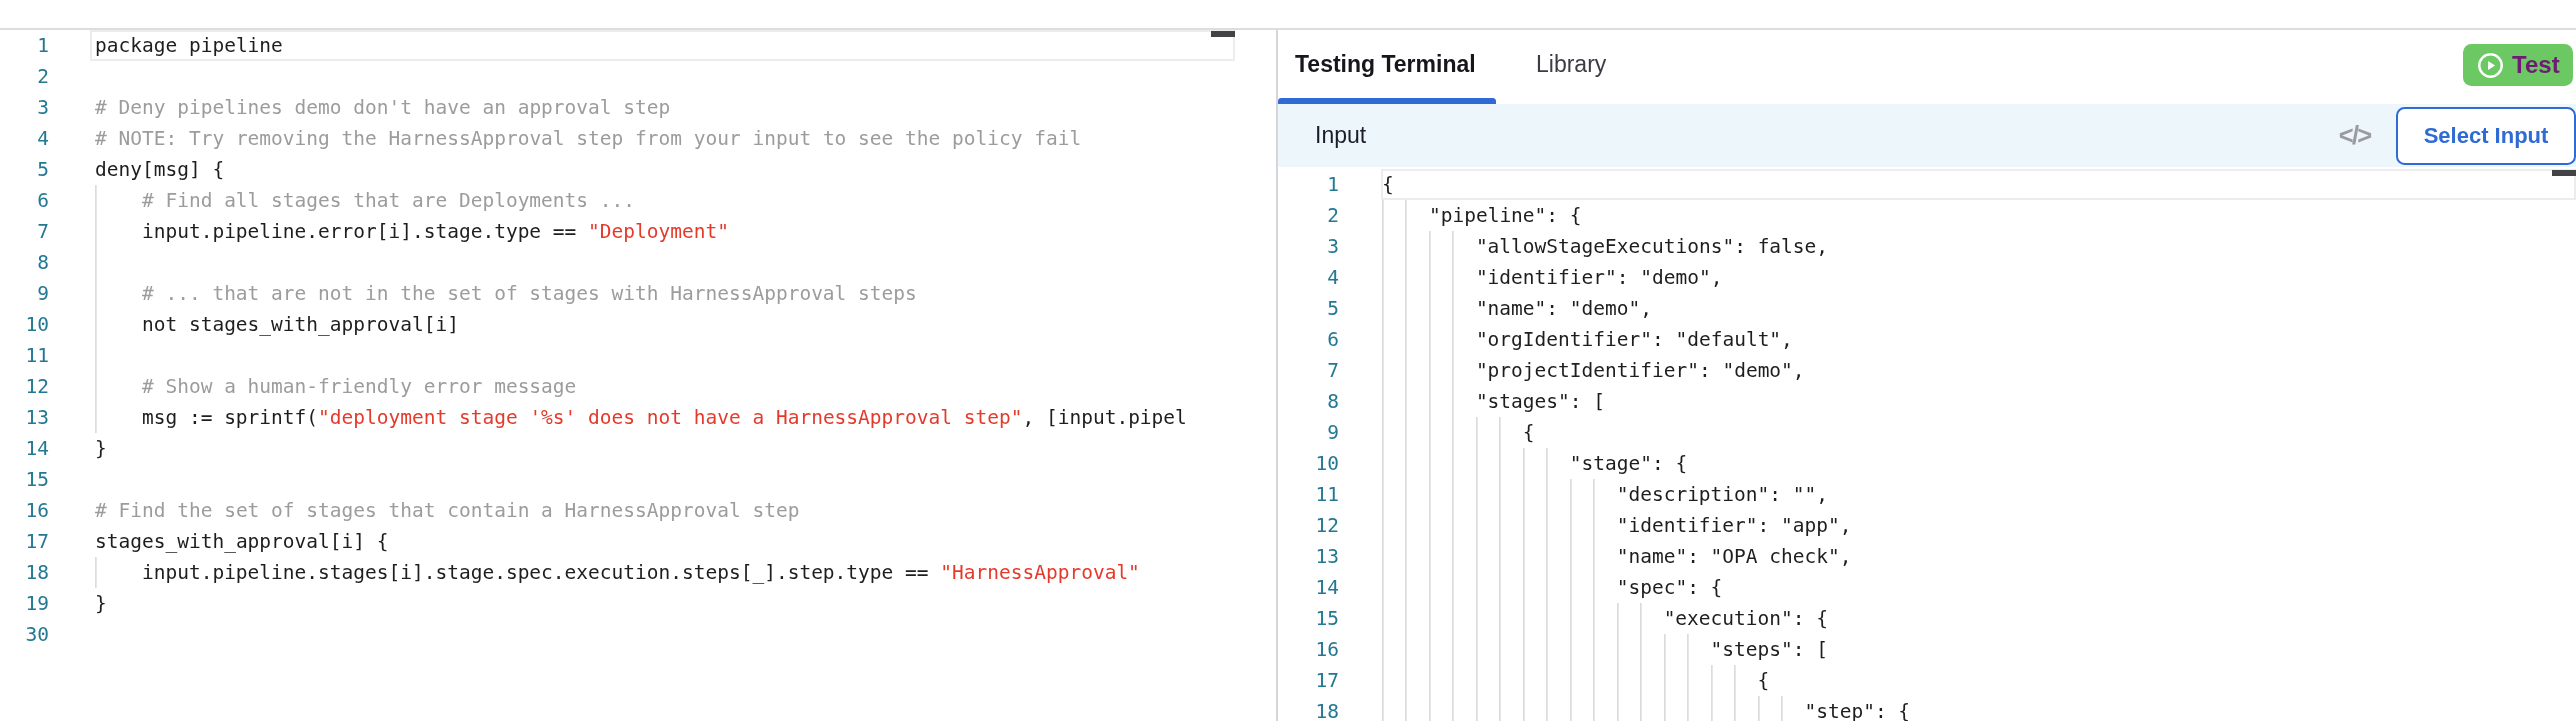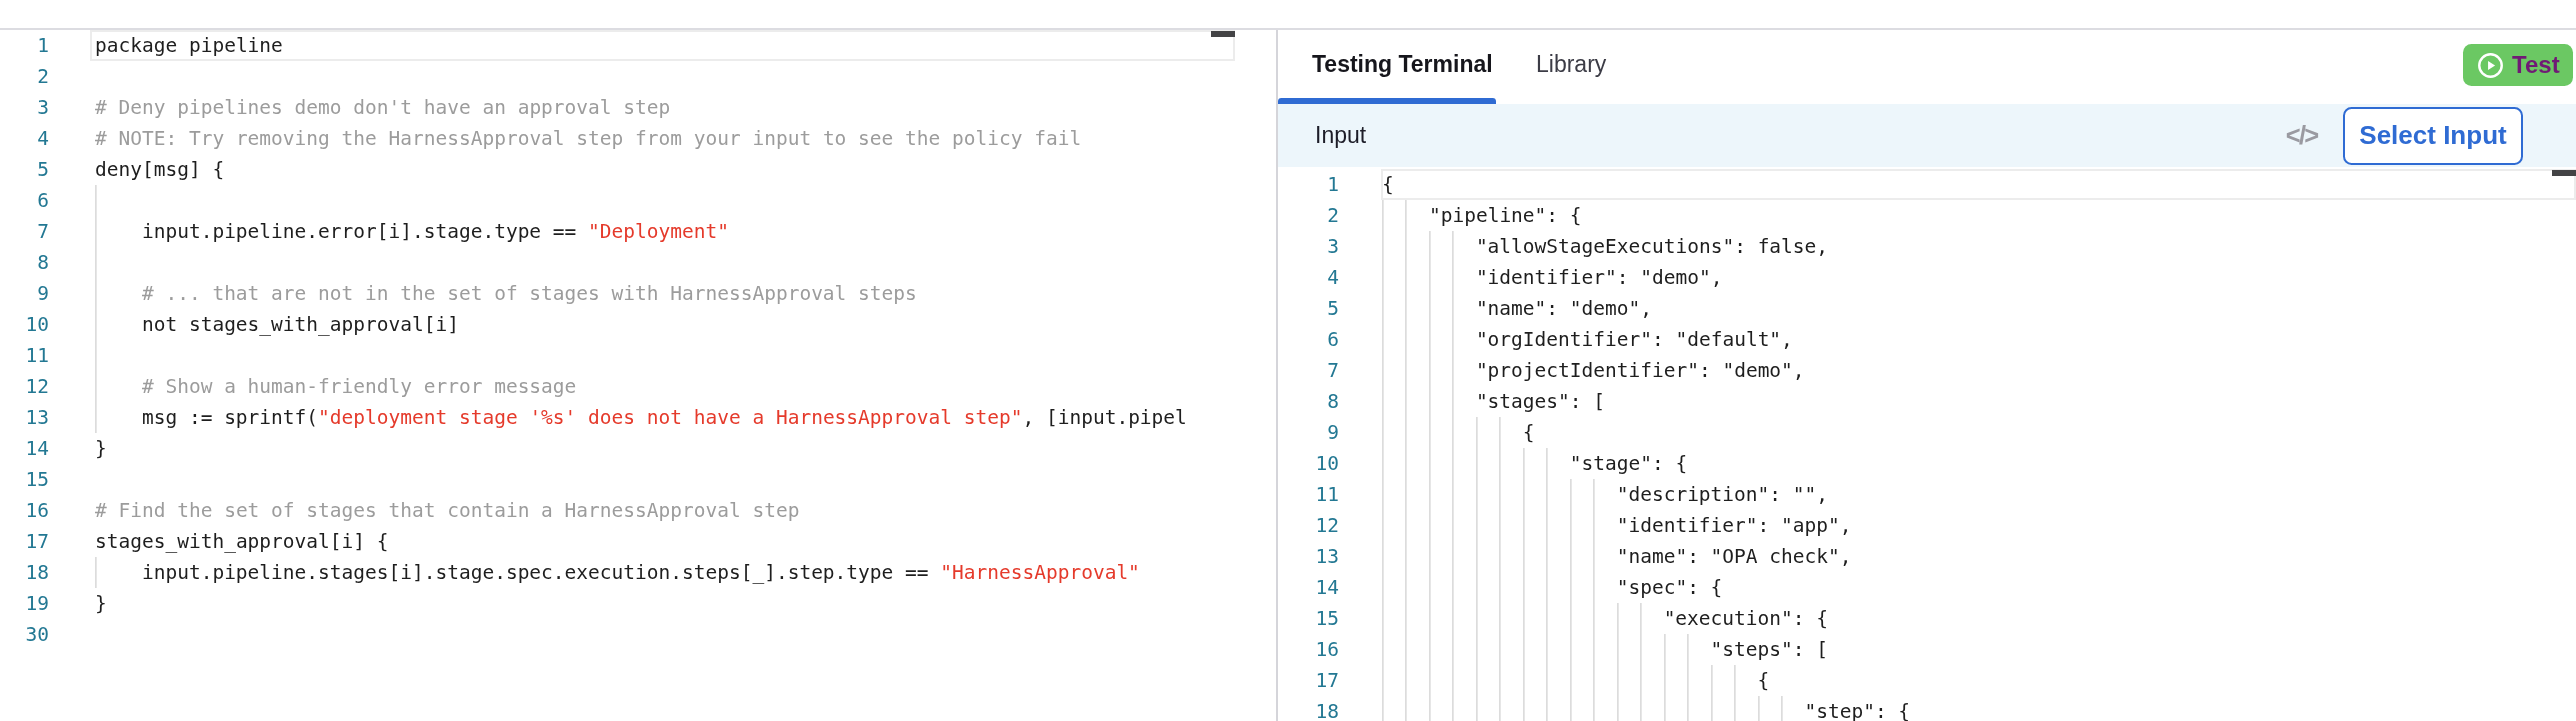--- a/index.html
+++ b/index.html
@@ -32,36 +32,36 @@
   .cur-line{position:absolute;top:0;height:31px;border:2.5px solid var(--current-line-border);
             box-sizing:border-box;pointer-events:none;z-index:2;}
   .cl-left{left:90px;right:0;}
   .cl-right{left:103px;right:0;}
   .ruler-dash{position:absolute;right:0;top:0.8px;width:24px;height:6px;background:var(--ruler-dash);z-index:3;}
   .panel-divider{position:absolute;left:1276px;top:30px;width:1.7px;height:692px;background:var(--divider-gray);}
   
   .right-panel{position:absolute;left:1278px;top:30px;width:1298px;height:692px;}
   .tabs-row{position:absolute;left:0;top:0;width:100%;height:74px;}
   .tab{position:absolute;top:0;height:68px;display:flex;align-items:center;font-size:23px;cursor:pointer;}
-  .tab-testing{left:34px;font-weight:700;color:var(--tab-active);text-align:center;}
+  .tab-testing{left:17px;font-weight:700;color:var(--tab-active);text-align:center;}
   .tab-library{left:258px;font-weight:400;color:var(--tab-inactive);}
   .tab-underline{position:absolute;left:0;bottom:0;width:218px;height:6px;background:var(--accent-blue);
                  border-radius:3.4px 3.4px 0 0;}
   .test-btn{position:absolute;right:3.4px;top:14.4px;width:110px;height:42px;border:none;border-radius:8.5px;
             background:var(--green);color:#701a75;display:flex;align-items:center;justify-content:center;
             gap:7.6px;font-size:24px;font-weight:700;font-family:"Liberation Sans",sans-serif;cursor:pointer;}
   .test-btn svg{display:block;}
   .input-bar{position:absolute;left:0;top:74px;width:100%;height:63px;background:var(--input-bar-bg);
              display:flex;align-items:center;}
   .input-title{margin-left:37px;font-size:23px;font-weight:500;color:#1d1d28;}
   .bar-spacer{flex:1 1 auto;}
   .code-toggle{color:#9a9aa1;font-weight:700;font-size:25.5px;letter-spacing:-1.7px;cursor:pointer;}
-  .select-input-btn{margin-left:25.5px;margin-right:53px;width:180px;height:58px;background:#fff;
+  .select-input-btn{margin-left:25.5px;width:180px;height:58px;background:#fff;
             border:2.1px solid var(--accent-blue);border-radius:8.5px;color:var(--accent-blue);
-            font-size:26px;font-weight:600;font-family:"Liberation Sans",sans-serif;cursor:pointer;}
+            font-size:22px;font-weight:600;font-family:"Liberation Sans",sans-serif;cursor:pointer;}
 </style>
 </head>
 <body>
 
 <div class="top-strip"></div>
 
 <div class="editor ed-left">
   <div class="cur-line cl-left"></div>
   <div class="ruler-dash"></div>
   <div class="lines" id="left-lines">
@@ -80,21 +80,21 @@
       <div class="code-line">
         <span class="ln">4</span>
         <span class="lc"><span class="seg-comment"># NOTE: Try removing the HarnessApproval step from your input to see the policy fail</span></span>
       </div>
       <div class="code-line">
         <span class="ln">5</span>
         <span class="lc"><span class="seg-code">deny[msg] {</span></span>
       </div>
       <div class="code-line">
         <span class="ln">6</span>
-        <span class="lc"><span class="ig"></span></span>
+        <span class="lc"><span class="ig"></span><span class="seg-comment"># Find all stages that are Deployments ...</span></span>
       </div>
       <div class="code-line">
         <span class="ln">7</span>
         <span class="lc"><span class="ig"></span><span class="seg-code">input.pipeline.error[i].stage.type == </span><span class="seg-string">"Deployment"</span></span>
       </div>
       <div class="code-line">
         <span class="ln">8</span>
         <span class="lc"><span class="ig"></span></span>
       </div>
       <div class="code-line">

